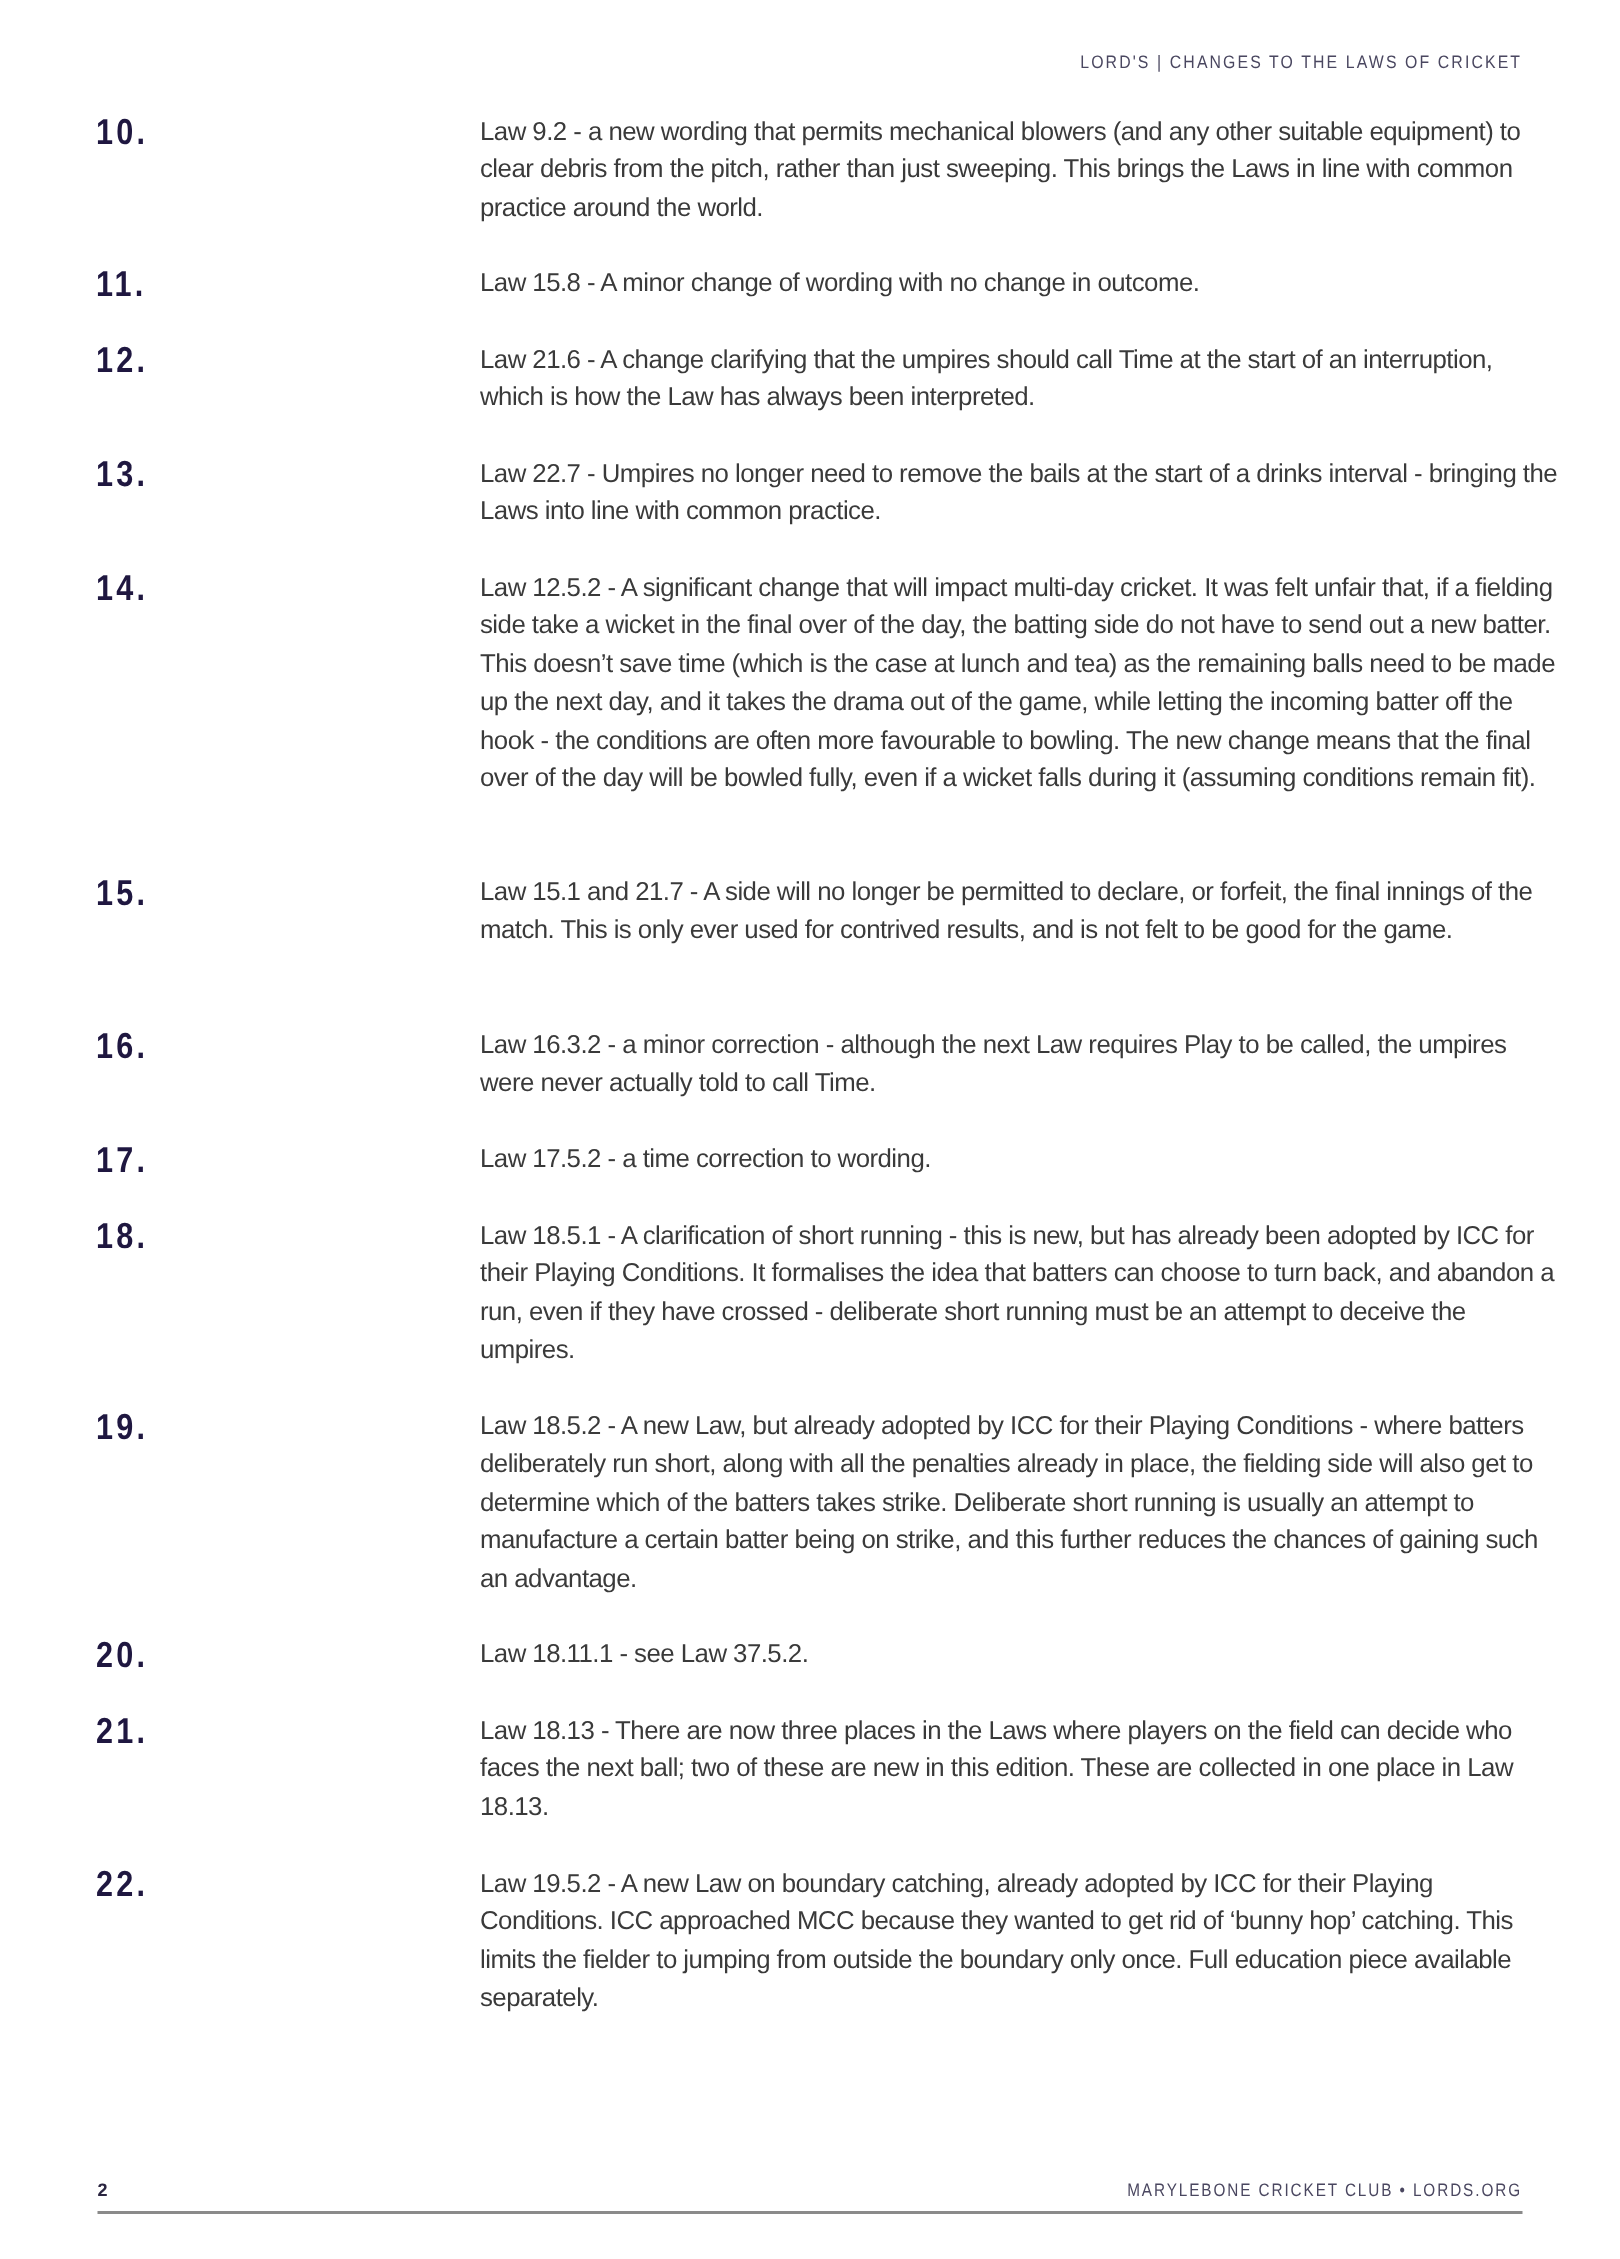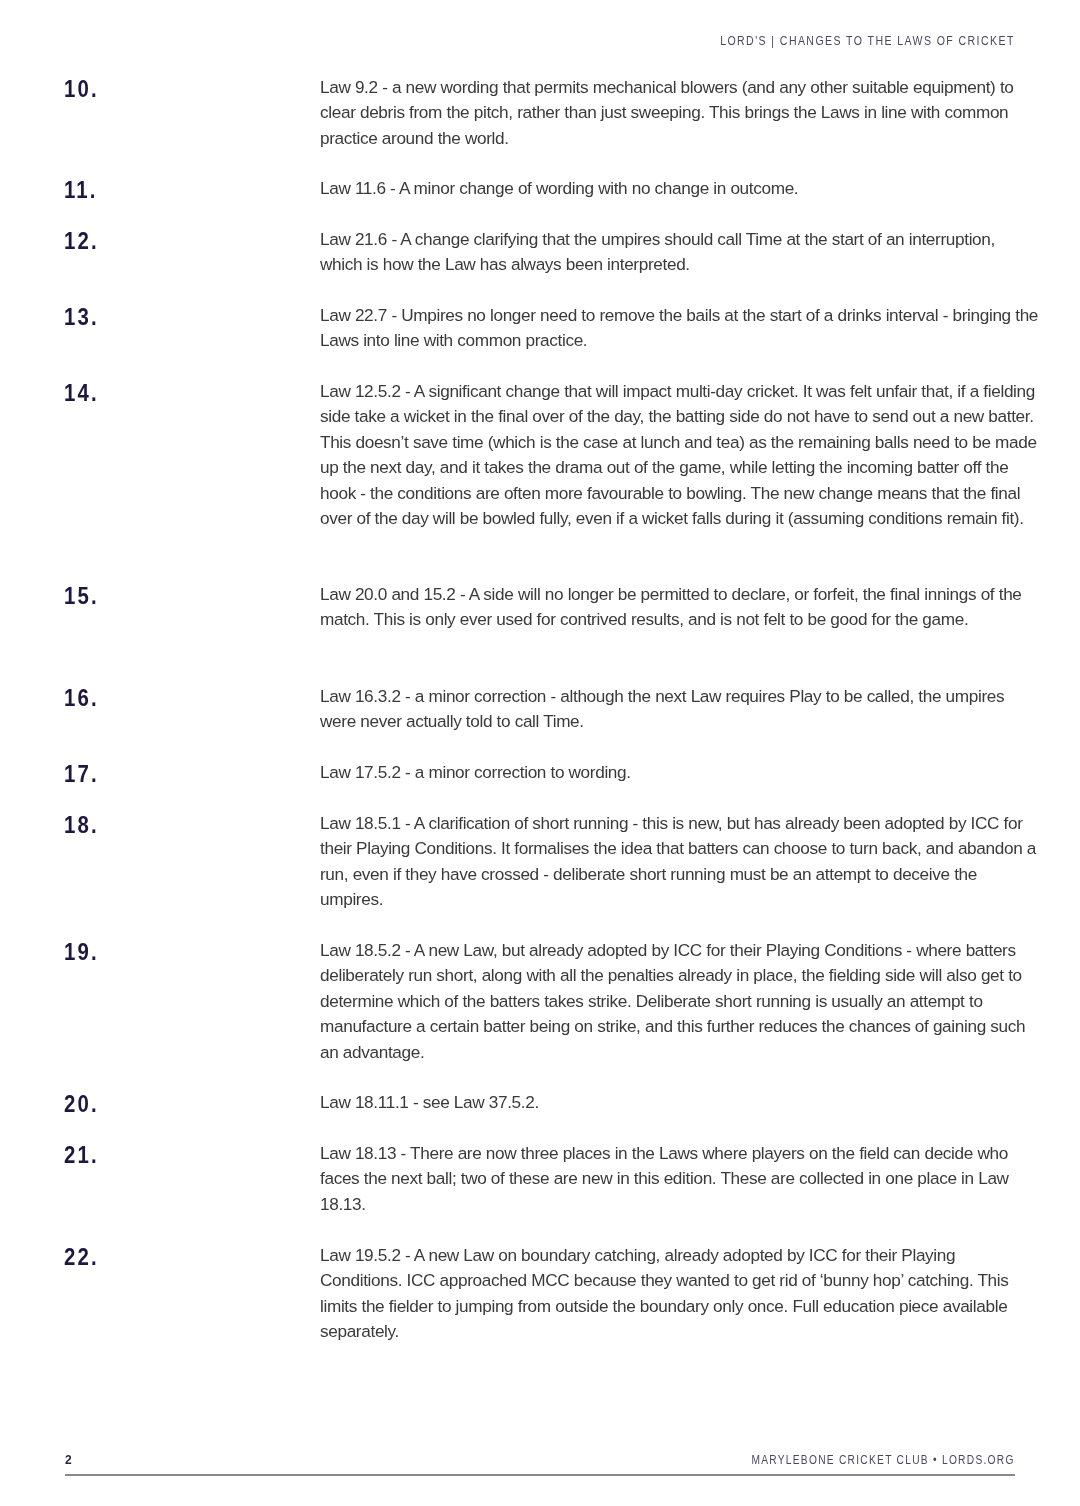--- a/index.html
+++ b/index.html
@@ -35,45 +35,45 @@
 <body>
 
 <div class="header">LORD'S | CHANGES TO THE LAWS OF CRICKET</div>
 
 <div class="item" style="top:75px">
   <div class="num">10.</div>
   <div class="text">Law 9.2 - a new wording that permits mechanical blowers (and any other suitable equipment) to clear debris from the pitch, rather than just sweeping. This brings the Laws in line with common practice around the world.</div>
 </div>
 <div class="item" style="top:176px">
   <div class="num">11.</div>
-  <div class="text">Law 11.6 - A minor change of wording with no change in outcome.</div>
+  <div class="text">Law 15.8 - A minor change of wording with no change in outcome.</div>
 </div>
 <div class="item" style="top:227px">
   <div class="num">12.</div>
   <div class="text">Law 21.6 - A change clarifying that the umpires should call Time at the start of an interruption, which is how the Law has always been interpreted.</div>
 </div>
 <div class="item" style="top:303px">
   <div class="num">13.</div>
   <div class="text">Law 22.7 - Umpires no longer need to remove the bails at the start of a drinks interval - bringing the Laws into line with common practice.</div>
 </div>
 <div class="item" style="top:379px">
   <div class="num">14.</div>
   <div class="text">Law 12.5.2 - A significant change that will impact multi-day cricket. It was felt unfair that, if a fielding side take a wicket in the final over of the day, the batting side do not have to send out a new batter. This doesn’t save time (which is the case at lunch and tea) as the remaining balls need to be made up the next day, and it takes the drama out of the game, while letting the incoming batter off the hook - the conditions are often more favourable to bowling. The new change means that the final over of the day will be bowled fully, even if a wicket falls during it (assuming conditions remain fit).</div>
 </div>
 <div class="item" style="top:582px">
   <div class="num">15.</div>
-  <div class="text">Law 20.0 and 15.2 - A side will no longer be permitted to declare, or forfeit, the final innings of the match. This is only ever used for contrived results, and is not felt to be good for the game.</div>
+  <div class="text">Law 15.1 and 21.7 - A side will no longer be permitted to declare, or forfeit, the final innings of the match. This is only ever used for contrived results, and is not felt to be good for the game.</div>
 </div>
 <div class="item" style="top:684px">
   <div class="num">16.</div>
   <div class="text">Law 16.3.2 - a minor correction - although the next Law requires Play to be called, the umpires were never actually told to call Time.</div>
 </div>
 <div class="item" style="top:760px">
   <div class="num">17.</div>
-  <div class="text">Law 17.5.2 - a minor correction to wording.</div>
+  <div class="text">Law 17.5.2 - a time correction to wording.</div>
 </div>
 <div class="item" style="top:811px">
   <div class="num">18.</div>
   <div class="text">Law 18.5.1 - A clarification of short running - this is new, but has already been adopted by ICC for their Playing Conditions. It formalises the idea that batters can choose to turn back, and abandon a run, even if they have crossed - deliberate short running must be an attempt to deceive the umpires.</div>
 </div>
 <div class="item" style="top:938px">
   <div class="num">19.</div>
   <div class="text">Law 18.5.2 - A new Law, but already adopted by ICC for their Playing Conditions - where batters deliberately run short, along with all the penalties already in place, the fielding side will also get to determine which of the batters takes strike. Deliberate short running is usually an attempt to manufacture a certain batter being on strike, and this further reduces the chances of gaining such an advantage.</div>
 </div>
 <div class="item" style="top:1090px">

